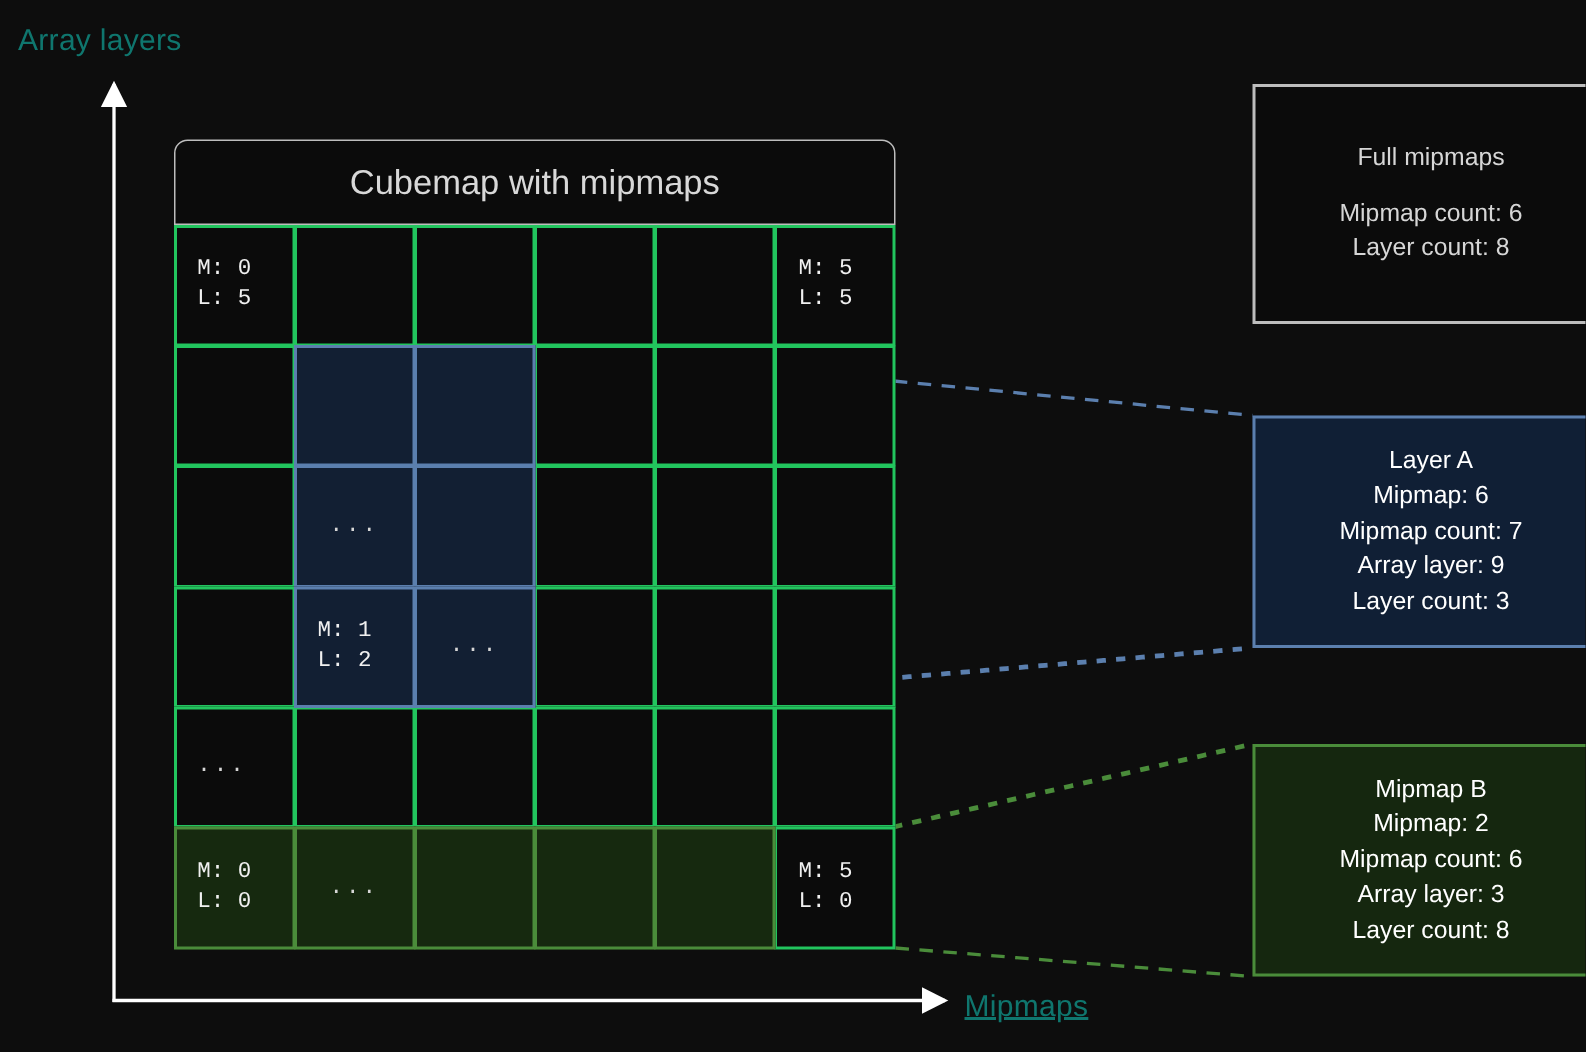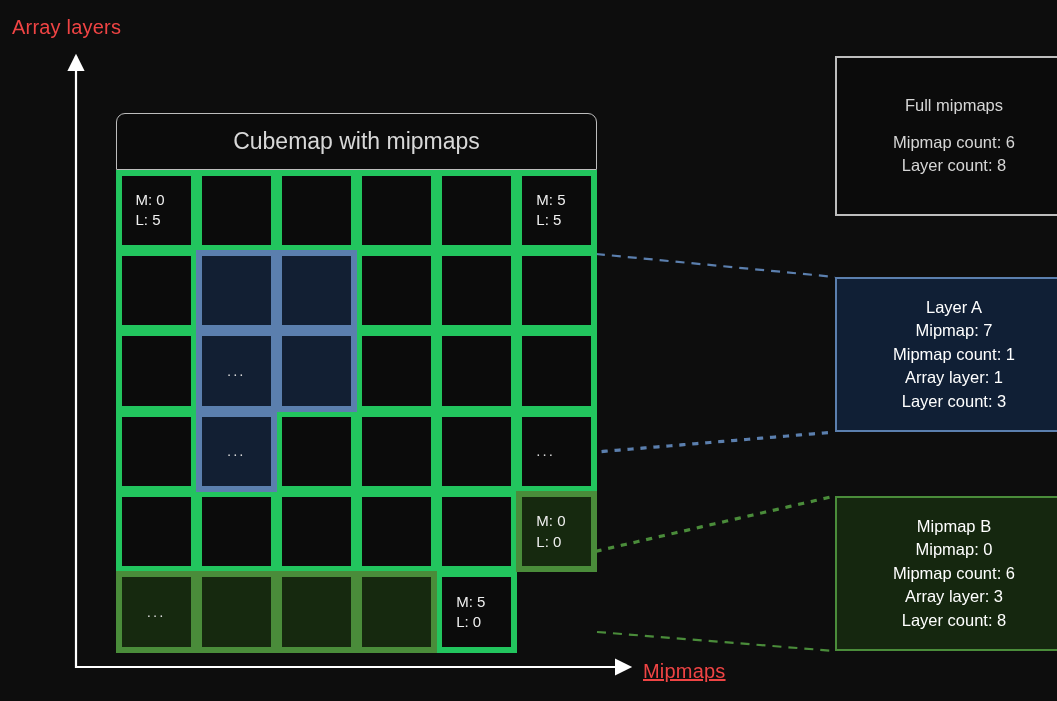--- a/index.html
+++ b/index.html
@@ -17,21 +17,21 @@
   }
   .stage {
     position: absolute;
     inset: 0;
   }
 
   
   .axis-label {
     position: absolute;
     font-size: 20px;
-    color: #ef4444;
+    color: #0f766e;
     white-space: nowrap;
     letter-spacing: 0.2px;
   }
   #axis-label-y { left: 12px; top: 16px; }
   #axis-label-x { left: 643px; top: 660px; text-decoration: underline; }
 
   
   #overlay {
     position: absolute;
     left: 0; top: 0;
@@ -40,21 +40,20 @@
   }
 
   
   #texture-panel {
     position: absolute;
     left: 116px;
     top: 93px;
     width: 526px;
     height: 539px;
     box-sizing: border-box;
-    margin-top: 20px;
   }
   #texture-panel-header {
     position: absolute;
     left: 0; top: 0;
     width: 481px;
     height: 57px;
     box-sizing: border-box;
     border: 1px solid #bdbdbd;
     border-bottom: 1px solid #bdbdbd;
     border-radius: 9px 9px 0 0;
@@ -71,32 +70,33 @@
     top: 57px;
     width: 481px;
     height: 482px;
     display: grid;
     grid-template-columns: repeat(6, 1fr);
     grid-template-rows: repeat(6, 1fr);
     box-sizing: border-box;
   }
   .cell {
     box-sizing: border-box;
-    border: 6px solid #22c55e;
+    border: 2px solid #22c55e;
     margin: -0.5px;
     background: #0b0b0b;
     position: relative;
     display: flex;
     flex-direction: column;
     align-items: center;
     justify-content: center;
     font-size: 15px;
     line-height: 1.35;
     color: #f0f0f0;
     text-align: center;
+    font-family: Liberation Mono, monospace;
   }
   .cell .lines { display: block; }
   .cell .line { display: block; white-space: nowrap; }
   .cell.label-left .lines {
     position: absolute;
     left: 14px;
     top: 50%;
     transform: translateY(-50%);
     text-align: left;
   }
@@ -230,20 +230,26 @@
         <div class="cell blue">
           <span class="lines">
             <span class="line ellipsis">...</span>
           </span>
         </div>
         <div class="cell blue"></div>
         <div class="cell"></div>
         <div class="cell"></div>
         <div class="cell"></div>
         <div class="cell"></div>
+        <div class="cell blue label-left">
+          <span class="lines">
+            <span class="line">M: 1</span>
+            <span class="line">L: 2</span>
+          </span>
+        </div>
         <div class="cell blue">
           <span class="lines">
             <span class="line ellipsis">...</span>
           </span>
         </div>
         <div class="cell"></div>
         <div class="cell"></div>
         <div class="cell"></div>
         <div class="cell label-left">
           <span class="lines">
@@ -280,27 +286,27 @@
 
   <div class="info-box" id="box-full-texture" style="border-color: rgb(189, 189, 189); background: rgb(11, 11, 11);">
     <span class="title">Full mipmaps</span>
     <span class="spacer"></span>
     <span class="row">Mipmap count: 6</span>
     <span class="row">Layer count: 8</span>
   </div>
 
   <div class="info-box" id="box-slice-a" style="border-color: rgb(91, 127, 174); background: rgb(16, 31, 53);">
     <span class="title">Layer A</span>
-    <span class="row">Mipmap: 7</span>
-    <span class="row">Mipmap count: 1</span>
-    <span class="row">Array layer: 1</span>
+    <span class="row">Mipmap: 6</span>
+    <span class="row">Mipmap count: 7</span>
+    <span class="row">Array layer: 9</span>
     <span class="row">Layer count: 3</span>
   </div>
 
   <div class="info-box" id="box-slice-b" style="border-color: rgb(74, 140, 58); background: rgb(21, 39, 15);">
     <span class="title">Mipmap B</span>
-    <span class="row">Mipmap: 0</span>
+    <span class="row">Mipmap: 2</span>
     <span class="row">Mipmap count: 6</span>
     <span class="row">Array layer: 3</span>
     <span class="row">Layer count: 8</span>
   </div>
 
 </div>
 
 </body></html>

